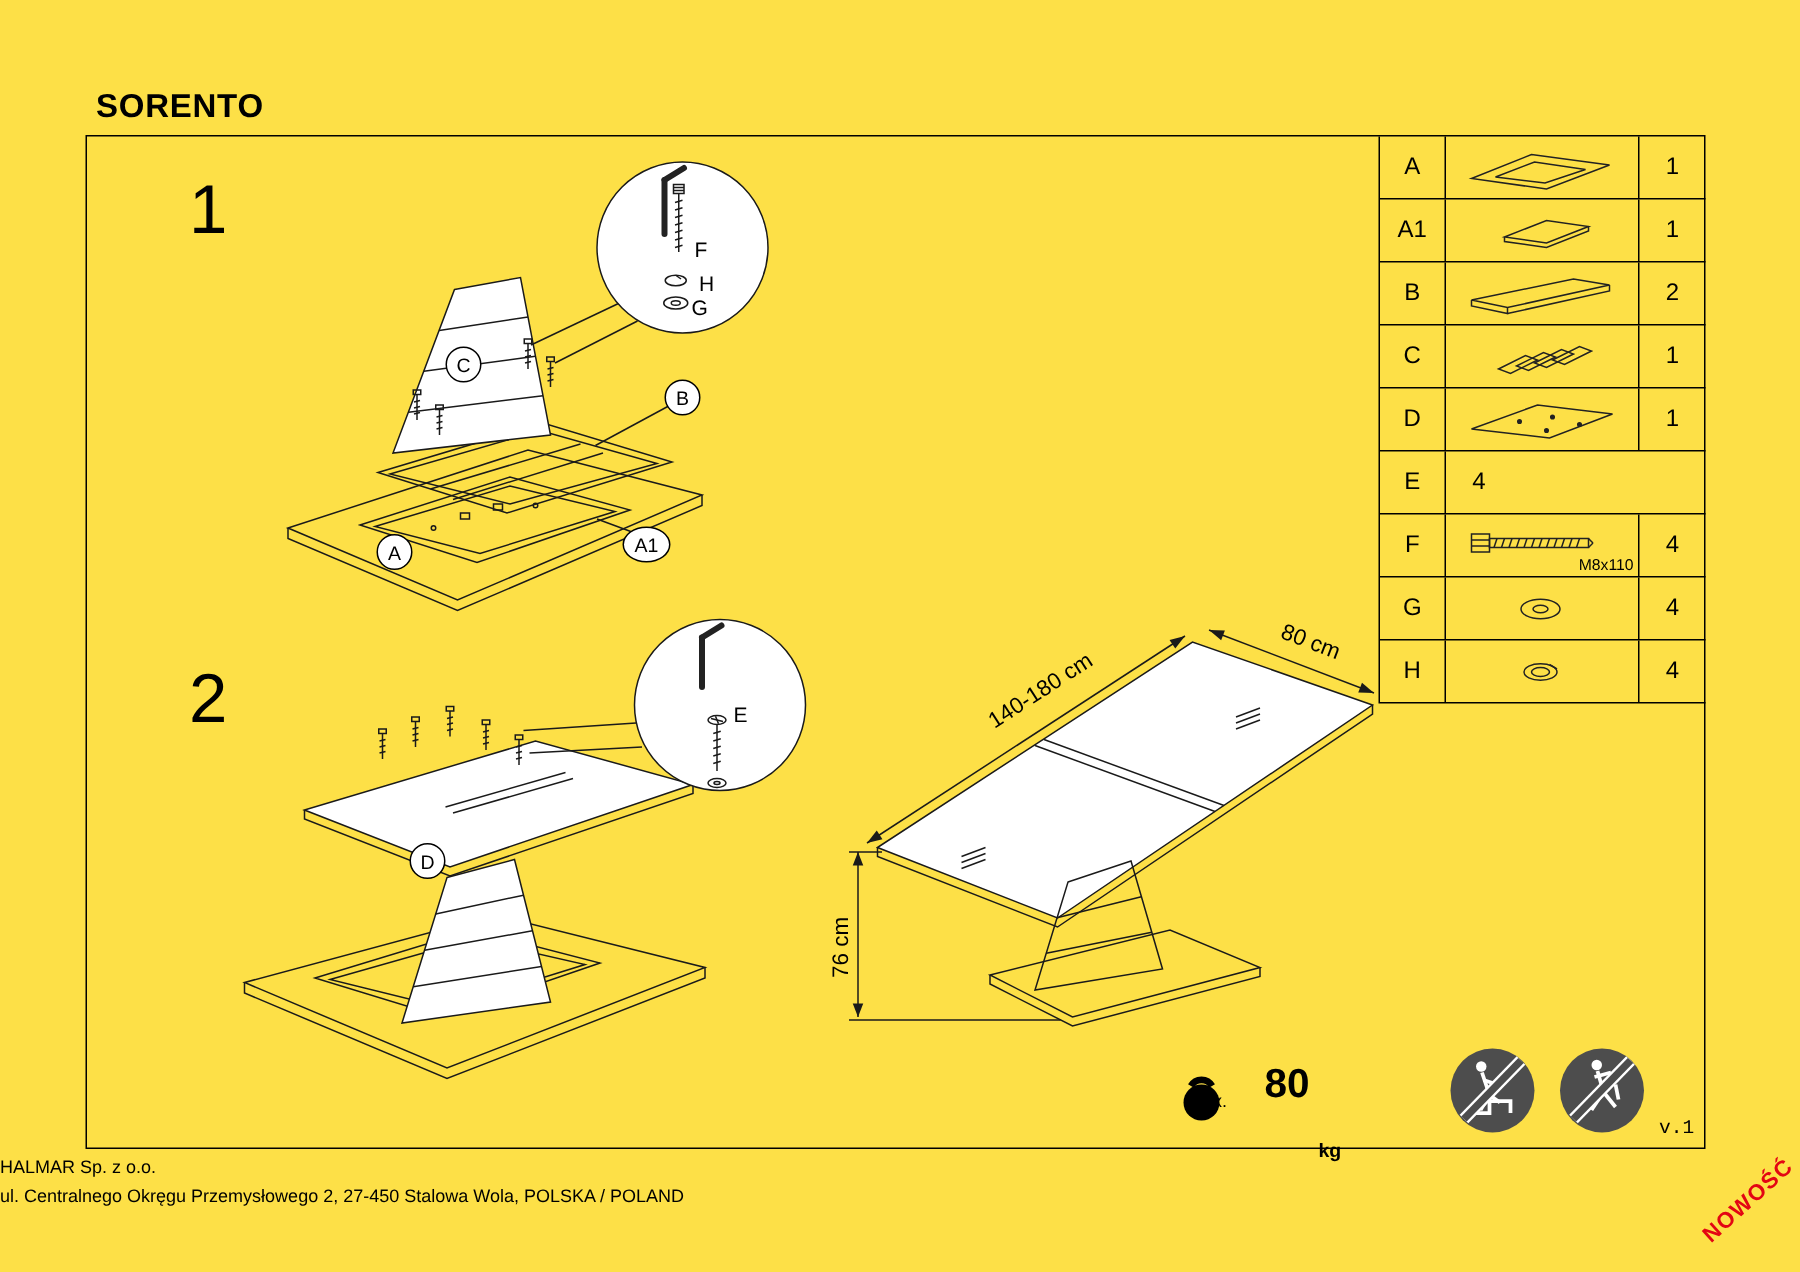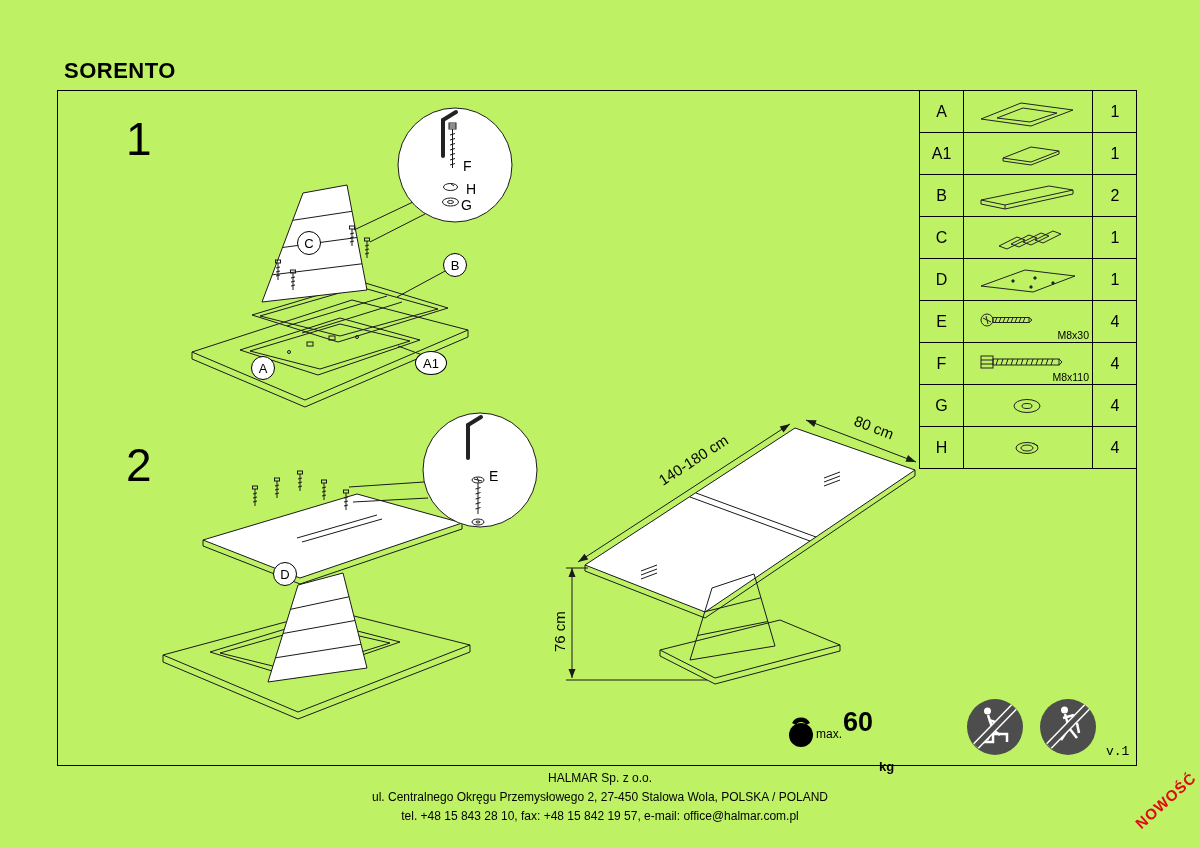--- a/index.html
+++ b/index.html
@@ -1,16 +1,16 @@
 <!DOCTYPE html>
 <html><head>
 <meta charset="utf-8">
 <style>
   html,body{margin:0;padding:0;background:#fff;}
-  .page{position:relative;width:1200px;height:848px;background:#bef264;overflow:hidden;
+  .page{position:relative;width:1200px;height:848px;background:#fde047;overflow:hidden;
         font-family:"Liberation Sans",sans-serif;color:#000;}
   .title{position:absolute;left:64px;top:58px;font-size:22px;font-weight:bold;letter-spacing:.5px;}
   .frame{position:absolute;left:57px;top:90px;width:1080px;height:676px;border:1px solid #000;box-sizing:border-box;}
   .art{position:absolute;left:57px;top:90px;width:1080px;height:676px;}
   .step-num{position:absolute;font-size:46px;font-weight:400;}
   #step1-num{left:126px;top:112px;}
   #step2-num{left:126px;top:438px;}
   
   .clabel{position:absolute;width:24px;height:24px;border:1.4px solid #000;border-radius:50%;
           background:#fff;display:flex;align-items:center;justify-content:center;font-size:13px;box-sizing:border-box;}
@@ -18,25 +18,25 @@
   
   .flabel{position:absolute;font-size:14px;}
   
   .parts{position:absolute;left:919px;top:91px;width:218px;border-left:1px solid #000;box-sizing:border-box;}
   .prow{display:flex;height:42px;border-bottom:1px solid #000;box-sizing:border-box;}
   .pletter{width:44px;border-right:1px solid #000;display:flex;align-items:center;justify-content:center;font-size:16px;box-sizing:border-box;}
   .pimg{flex:1;position:relative;display:flex;align-items:center;justify-content:center;border-right:1px solid #000;box-sizing:border-box;}
   .pqty{width:44px;display:flex;align-items:center;justify-content:center;font-size:16px;}
   .spec{position:absolute;right:3px;bottom:1px;font-size:10.5px;}
   
-  .wmax{position:absolute;left:816px;top:727px;font-size:12px;}
+  .wmax{position:absolute;left:792px;top:727px;font-size:12px;}
   .wval{position:absolute;left:843px;top:707px;font-size:27px;font-weight:bold;}
   .wkg{position:absolute;left:879px;top:724px;font-size:13px;font-weight:bold;margin-top:35px;}
   .version{position:absolute;left:1106px;top:744px;font-size:13px;font-family:Liberation Mono, monospace;}
-  .footer{position:absolute;left:0;top:769px;width:1200px;text-align:center;font-size:12px;line-height:19px;}
+  .footer{position:absolute;left:0;top:769px;width:1200px;font-size:12px;line-height:19px;}
   .badge{position:absolute;left:1128px;top:792px;transform:rotate(-42deg);color:#e30613;
          font-weight:bold;font-size:15px;letter-spacing:1px;white-space:nowrap;}
   svg text{font-family:"Liberation Sans",sans-serif;}
 </style>
 </head>
 <body>
 
 <div class="page">
 
   <div class="title">SORENTO</div>
@@ -305,39 +305,20 @@
           <circle cx="40" cy="18" r="1.2" fill="#222"></circle>
             <circle cx="62" cy="15" r="1.2" fill="#222"></circle>
           <circle cx="58" cy="24" r="1.2" fill="#222"></circle>
             <circle cx="80" cy="20" r="1.2" fill="#222"></circle>
         </svg>
       </div>
       <div class="pqty">1</div>
     </div>
     <div class="prow">
       <div class="pletter">E</div>
-      <div class="pimg">
-        <svg width="110" height="34" viewBox="0 0 110 34" stroke="#222" fill="none">
-          <circle cx="14" cy="15" r="6"></circle>
-            <line x1="10" y1="13" x2="18" y2="17"></line>
-            <line x1="13" y1="11" x2="15" y2="19"></line>
-          <rect x="20" y="12.5" width="36" height="5"></rect>
-          <line x1="24" y1="12.5" x2="22" y2="17.5"></line>
-            <line x1="28" y1="12.5" x2="26" y2="17.5"></line>
-          <line x1="32" y1="12.5" x2="30" y2="17.5"></line>
-            <line x1="36" y1="12.5" x2="34" y2="17.5"></line>
-          <line x1="40" y1="12.5" x2="38" y2="17.5"></line>
-            <line x1="44" y1="12.5" x2="42" y2="17.5"></line>
-          <line x1="48" y1="12.5" x2="46" y2="17.5"></line>
-            <line x1="52" y1="12.5" x2="50" y2="17.5"></line>
-          <line x1="56" y1="12.5" x2="59" y2="15"></line>
-            <line x1="56" y1="17.5" x2="59" y2="15"></line>
-        </svg>
-        <span class="spec">M8x30</span>
-      </div>
       <div class="pqty">4</div>
     </div>
     <div class="prow">
       <div class="pletter">F</div>
       <div class="pimg">
         <svg width="110" height="34" viewBox="0 0 110 34" stroke="#222" fill="none">
           <rect x="8" y="9" width="12" height="12"></rect>
             <line x1="8" y1="13" x2="20" y2="13"></line>
             <line x1="8" y1="17" x2="20" y2="17"></line>
           <rect x="20" y="12" width="66" height="6"></rect>
@@ -377,26 +358,25 @@
           <ellipse cx="54" cy="17" rx="11" ry="5.5"></ellipse>
             <ellipse cx="54" cy="17" rx="6" ry="3"></ellipse>
           <line x1="60" y1="12" x2="65" y2="15"></line>
         </svg>
       </div>
       <div class="pqty">4</div>
     </div>
   </div>
 
   <div class="wmax">max.</div>
-  <div class="wval">60</div>
+  <div class="wval">80</div>
   <div class="wkg">kg</div>
 
   <div class="version">v.1</div>
 
   <div class="footer">
     <div>HALMAR Sp. z o.o.</div>
     <div>ul. Centralnego Okręgu Przemysłowego 2, 27-450 Stalowa Wola, POLSKA / POLAND</div>
-    <div>tel. +48 15 843 28 10, fax: +48 15 842 19 57, e-mail: office@halmar.com.pl</div>
   </div>
 
   <div class="badge">NOWOŚĆ</div>
 
 </div>
 
 </body></html>

